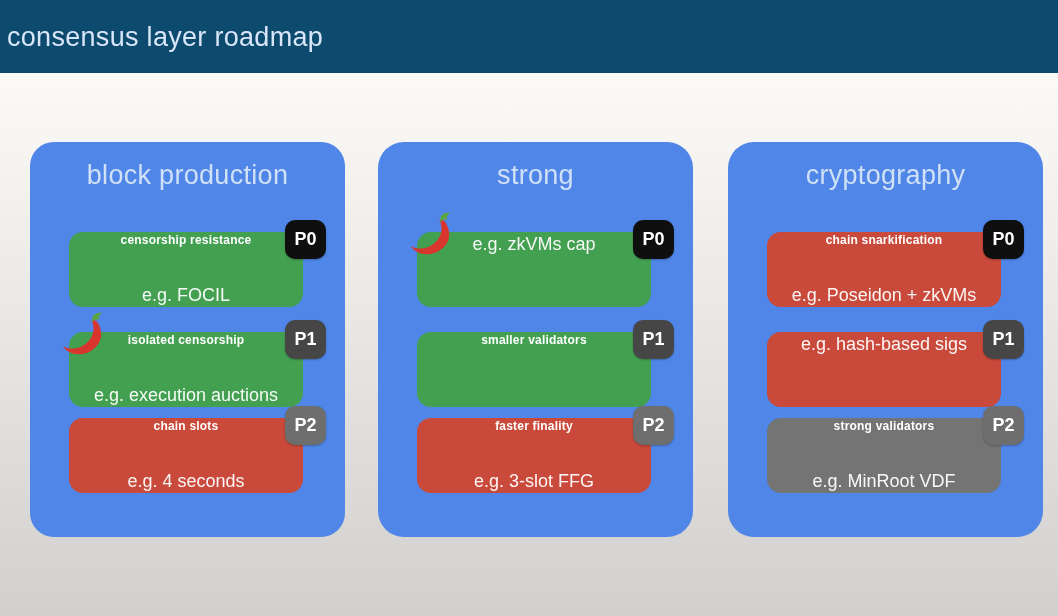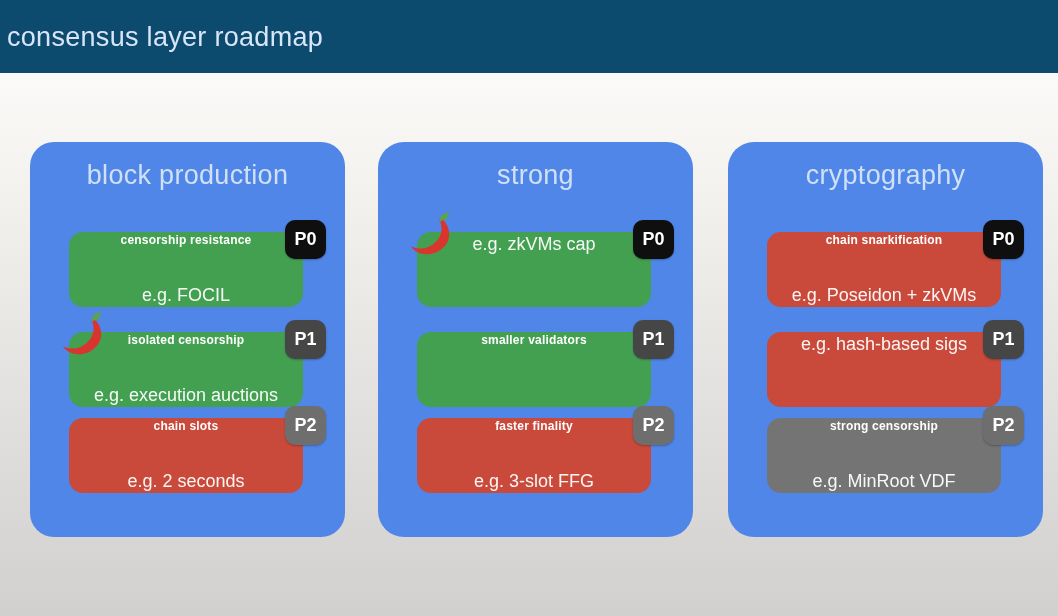--- a/index.html
+++ b/index.html
@@ -100,21 +100,21 @@
         </svg></span>
     <div class="badge badge--P1">P1</div>
     <div class="card-title">isolated censorship</div>
     <div class="card-sub">e.g. execution auctions</div>
   </div>
 
   <div class="card card-slot-2 card--red">
 
     <div class="badge badge--P2">P2</div>
     <div class="card-title">chain slots</div>
-    <div class="card-sub">e.g. 2 seconds</div>
+    <div class="card-sub">e.g. 4 seconds</div>
   </div>
 </section>
 
 <section class="column col-2">
   <h2 class="col-title">strong</h2>
 
   <div class="card card-slot-0 card--green">
     <span class="pepper"><svg viewBox="0 0 48 48">
           <use href="#pepper-shape"></use>
         </svg></span>
@@ -148,16 +148,16 @@
 
   <div class="card card-slot-1 card--red">
 
     <div class="badge badge--P1">P1</div>
     <div class="card-sub">e.g. hash-based sigs</div>
   </div>
 
   <div class="card card-slot-2 card--gray">
 
     <div class="badge badge--P2">P2</div>
-    <div class="card-title">strong censorship</div>
+    <div class="card-title">strong validators</div>
     <div class="card-sub">e.g. MinRoot VDF</div>
   </div>
 </section>
 
 </body></html>

